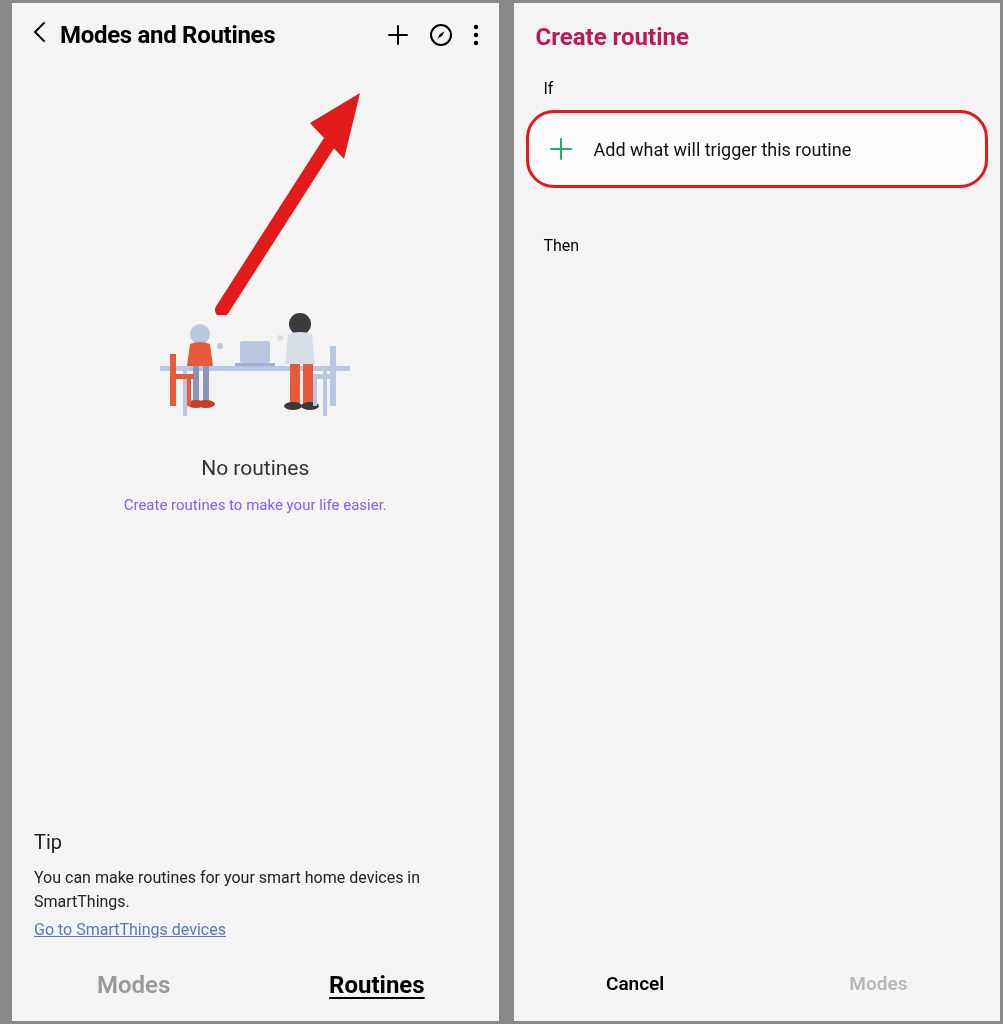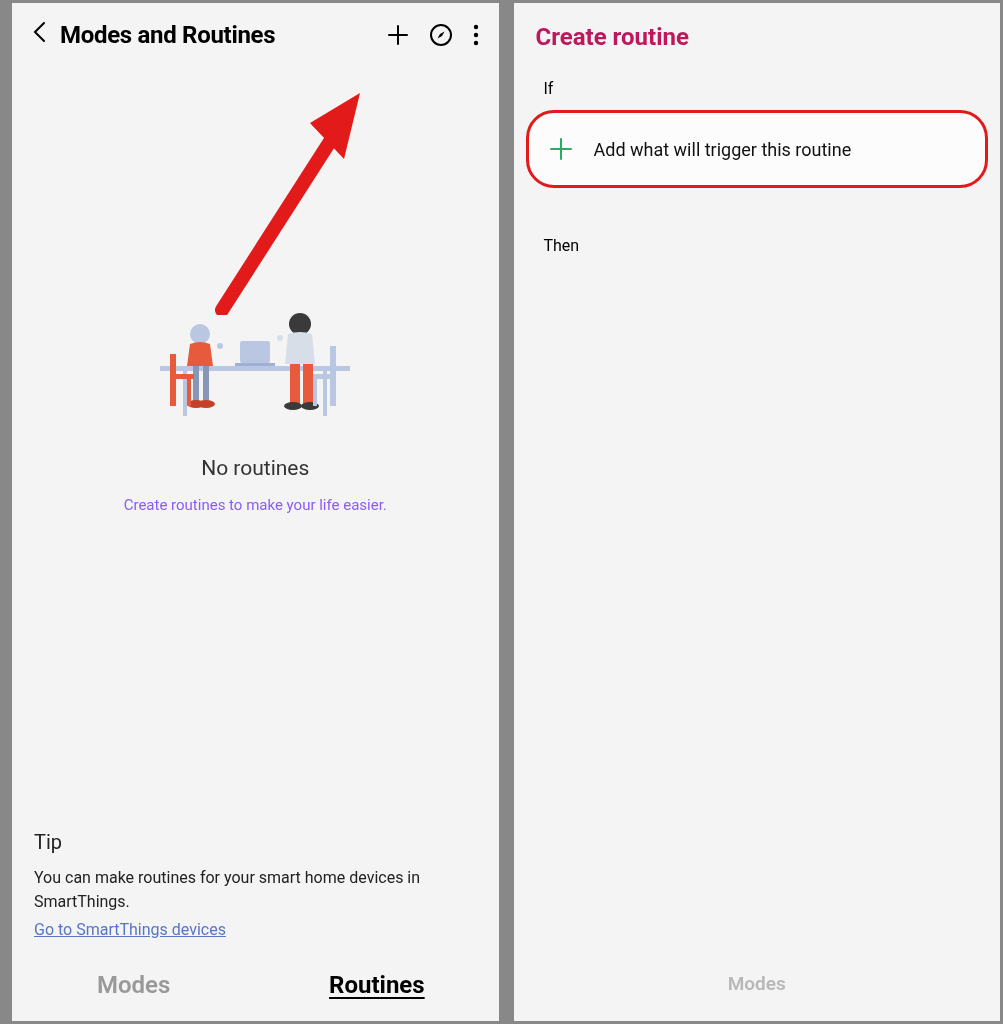--- a/index.html
+++ b/index.html
@@ -276,15 +276,16 @@
             <path d="M11 1 V21 M1 11 H21" stroke="#2bab63" stroke-width="2" fill="none" stroke-linecap="round"></path>
           </svg>
       </span>
       <span class="action-text">Add what will trigger this routine</span>
     </div>
 
     <div class="section-label">Then</div>
   </div>
 
   <div class="bottom-actions">
+    <div class="bottom-btn">Cancel</div>
     <div class="bottom-btn disabled">Modes</div>
   </div>
 </div>
 
 </body></html>

